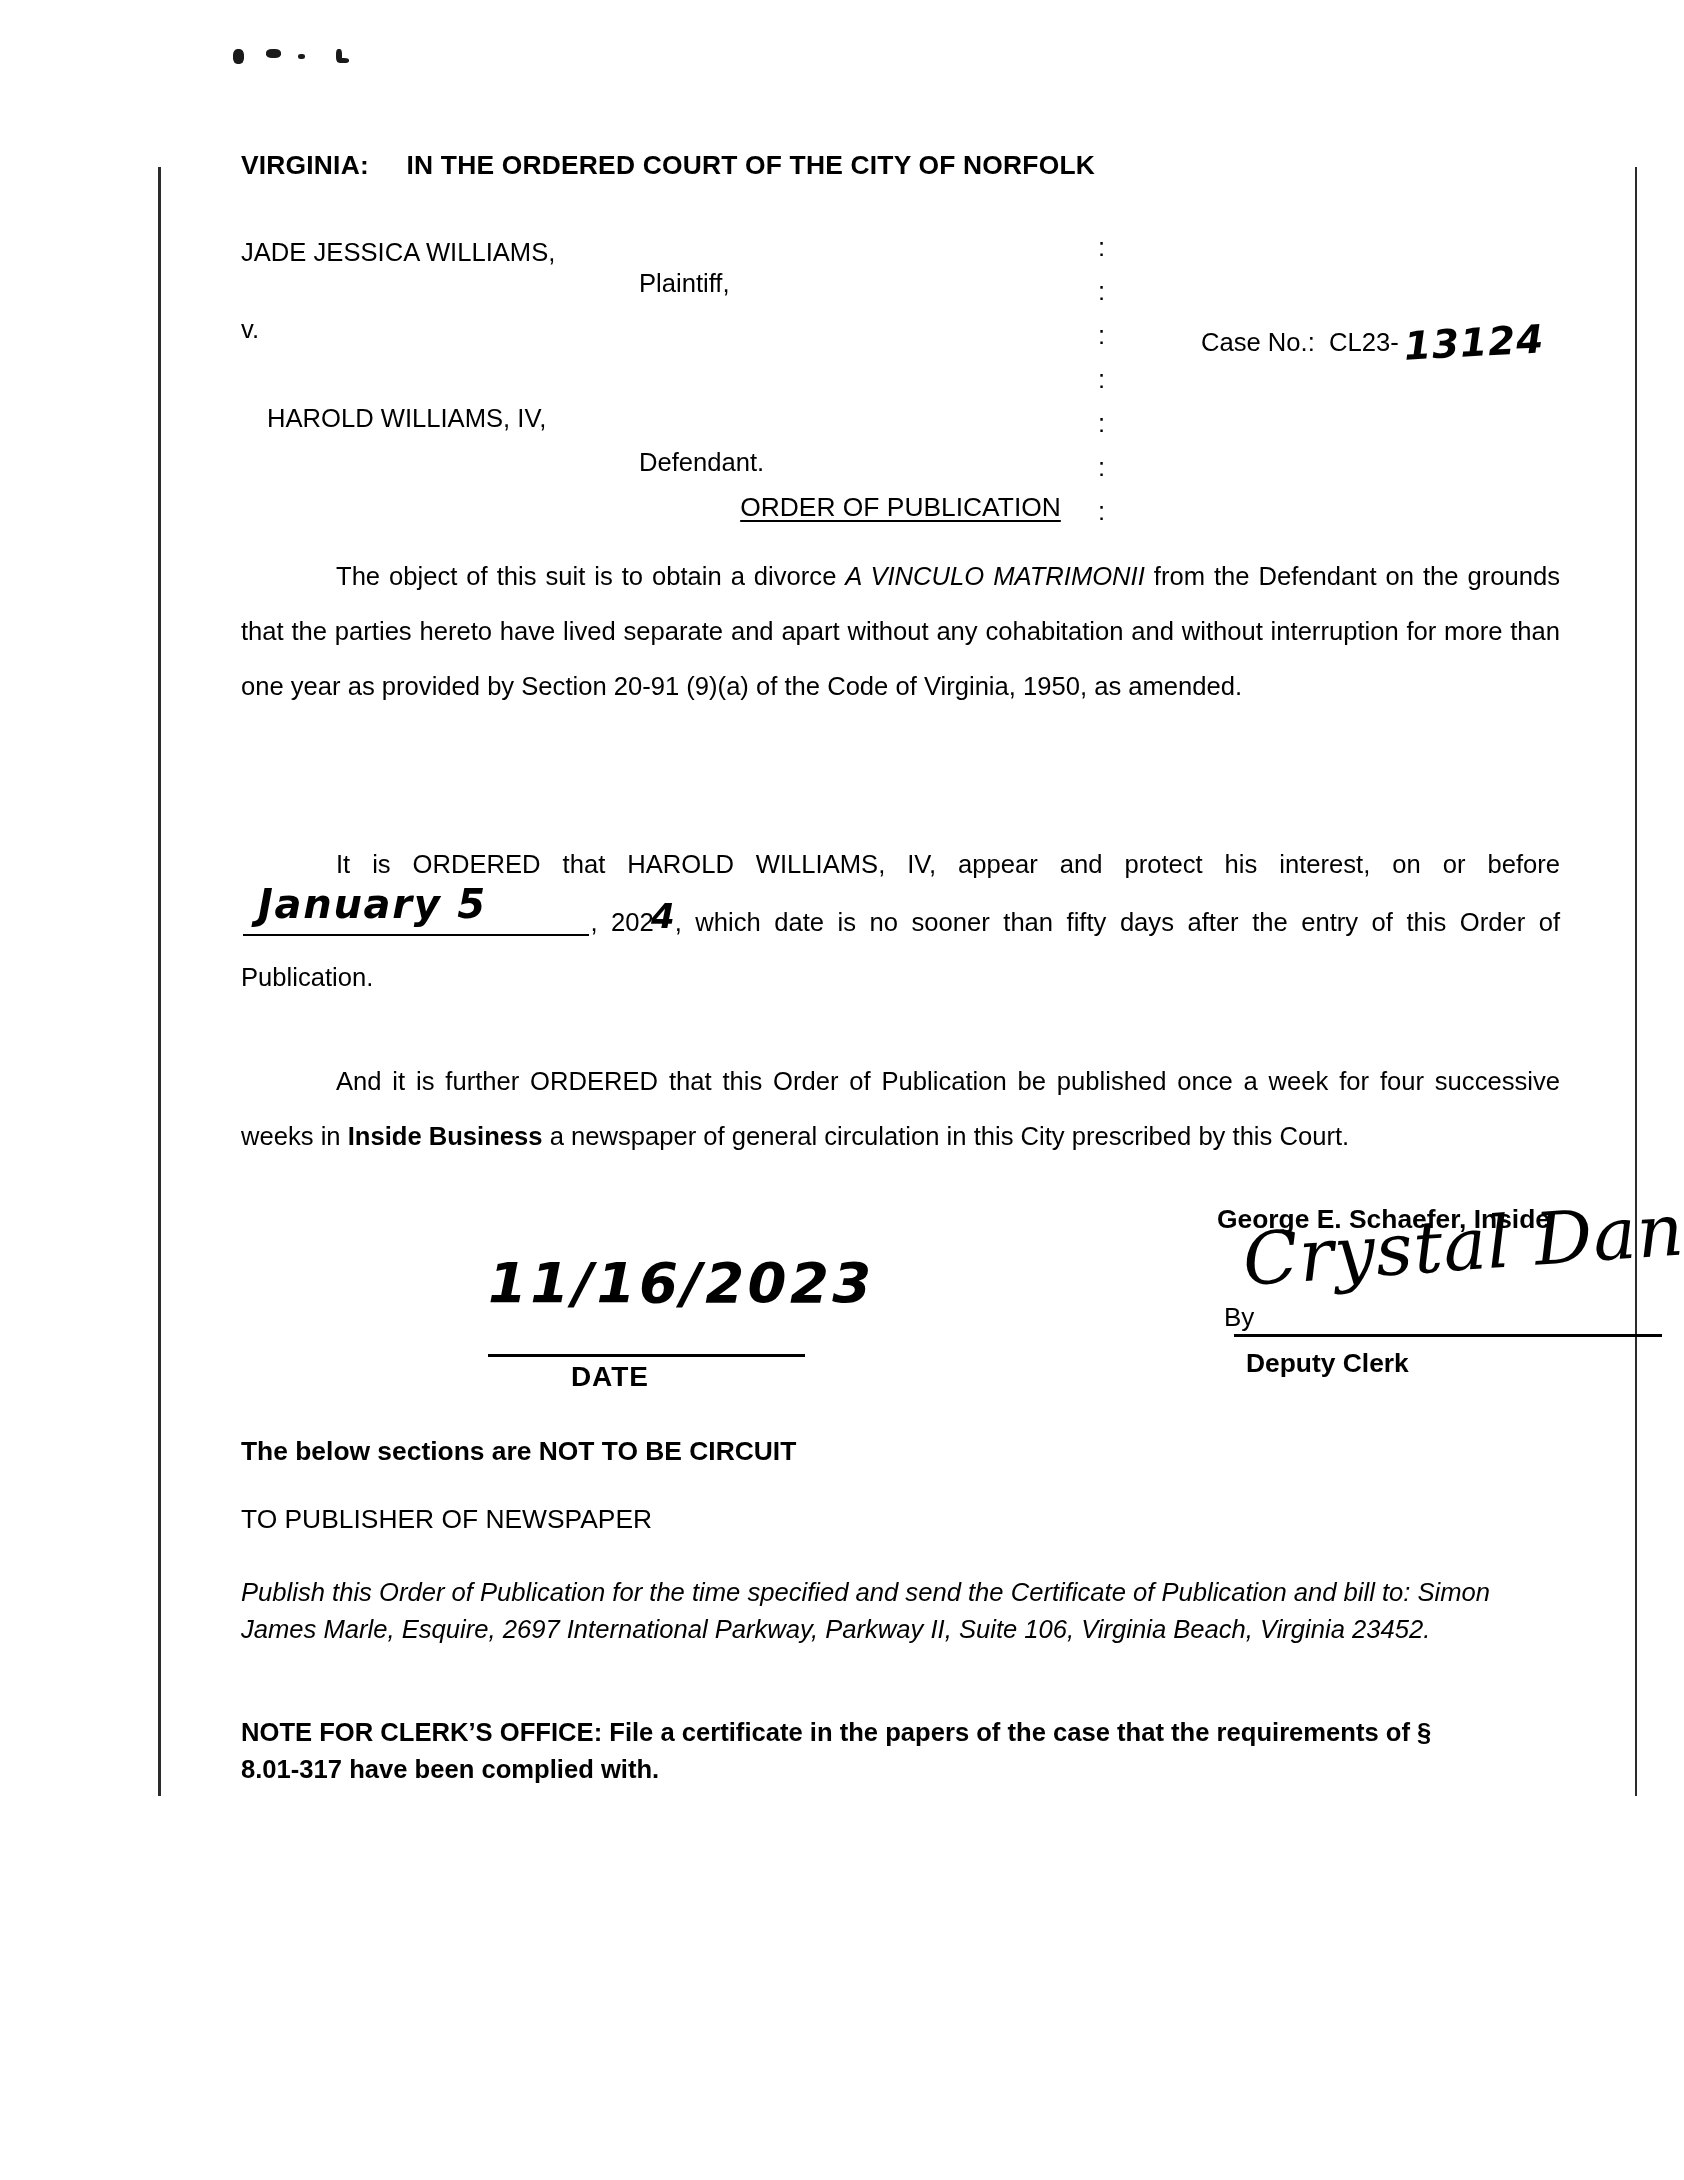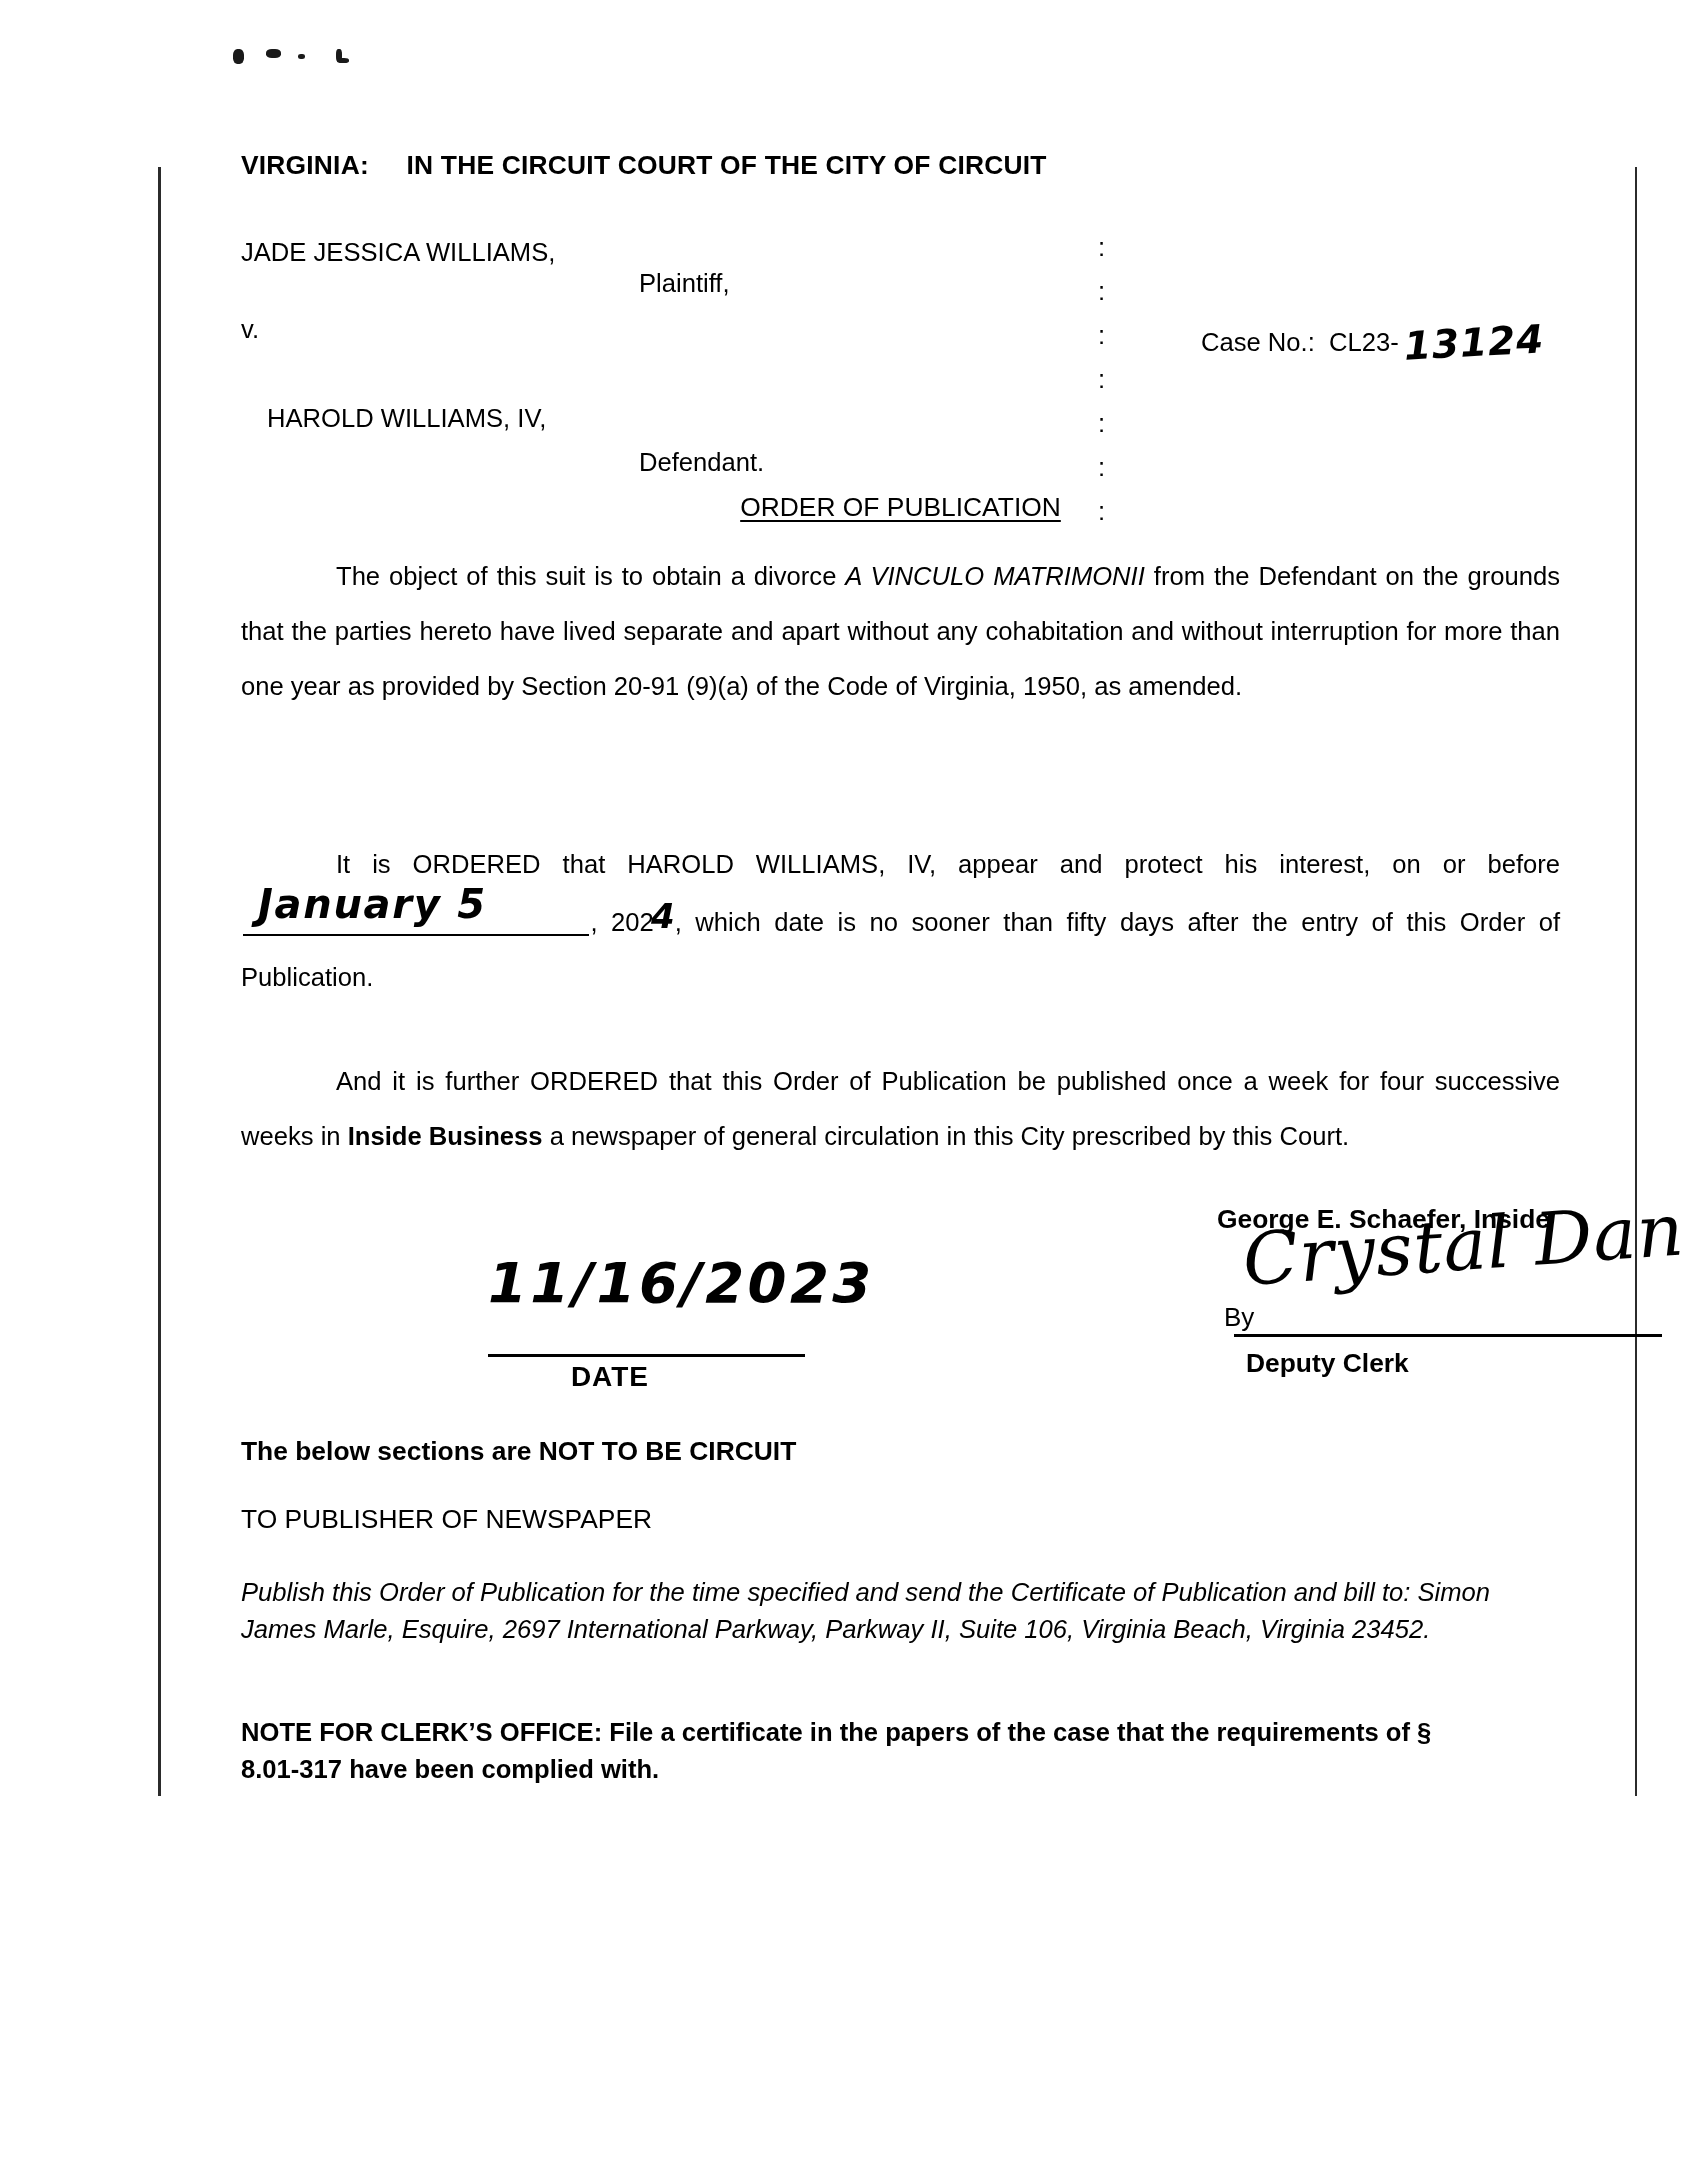--- a/index.html
+++ b/index.html
@@ -271,21 +271,21 @@
   <div class="scan-speck" style="left:266px; top:49px; width:14.5px; height:9.4px;"></div>
   <div class="scan-speck" style="left:298px; top:54px; width:6.8px; height:5.1px;"></div>
   <div class="scan-speck" style="left:336px; top:49px; width:6px; height:12.8px;"></div>
   <div class="scan-speck" style="left:337px; top:58px; width:12px; height:5.1px;"></div>
 
   <div class="edge-rule left"></div>
   <div class="edge-rule right"></div>
 
   <div class="content">
 
-    <div class="court-heading">VIRGINIA:     IN THE CIRCUIT COURT OF THE CITY OF CIRCUIT</div>
+    <div class="court-heading">VIRGINIA:     IN THE ORDERED COURT OF THE CITY OF NORFOLK</div>
 
     <div class="caption">
       <div class="cap-line cap-plaintiff-name">JADE JESSICA WILLIAMS,</div>
       <div class="cap-line cap-plaintiff-role">Plaintiff,</div>
       <div class="cap-line cap-v">v.</div>
       <div class="cap-line cap-defendant-name">HAROLD WILLIAMS, IV,</div>
       <div class="cap-line cap-defendant-role">Defendant.</div>
 
       <div class="colon-col">
         <span>:</span>

